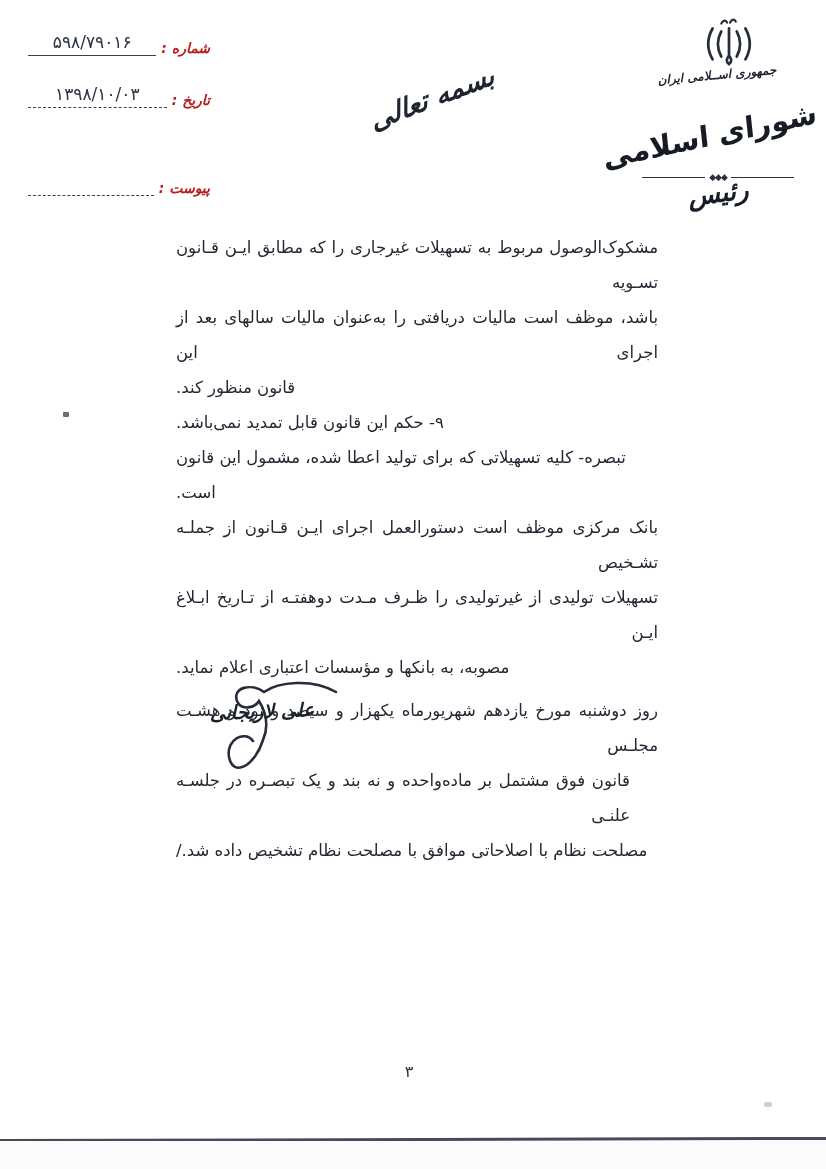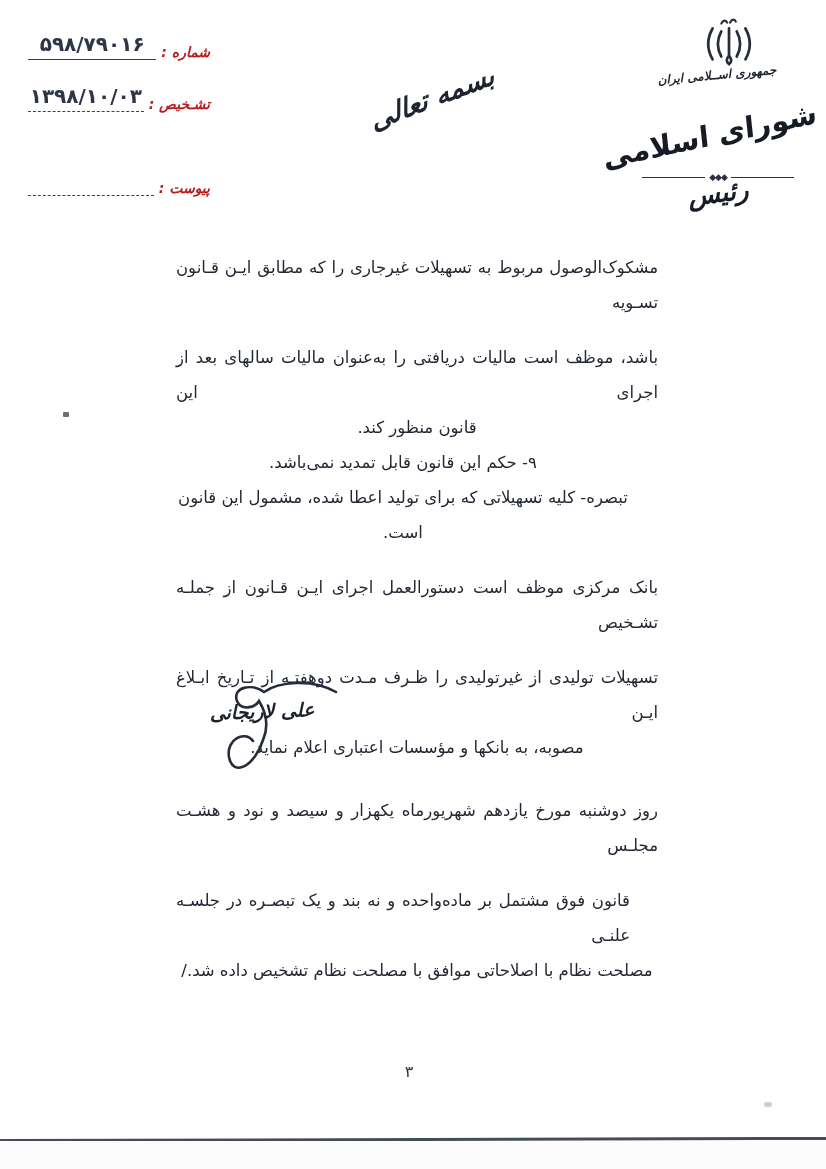--- a/index.html
+++ b/index.html
@@ -8,22 +8,22 @@
     font-family:"DejaVu Sans",sans-serif;color:#242a35;overflow:hidden;
   }
 
   
   .hfield{
     position:absolute;left:28px;width:182px;display:flex;direction:rtl;
     align-items:flex-end;gap:5px;
   }
   .hlabel{font-size:14px;font-weight:700;font-style:italic;color:#b91c1c;white-space:nowrap;}
   .hvalue{
-    flex:1;text-align:center;font-size:20px;letter-spacing:1px;color:#2e3546;
-    padding-bottom:3px;min-height:18px;font-weight:bold;
+    flex:1;text-align:center;font-size:17px;letter-spacing:1px;color:#2e3546;
+    padding-bottom:3px;min-height:18px;
   }
   .u-solid{border-bottom:1.4px solid #3a4156;}
   .u-dash{border-bottom:1.6px dashed #3a4156;}
 
   
   .bismillah{
     position:absolute;left:362px;top:52px;width:140px;height:90px;
     display:flex;align-items:center;justify-content:center;
   }
   .bismillah span{
@@ -58,22 +58,22 @@
     position:absolute;left:62px;top:168px;width:112px;text-align:center;
     font-size:26px;font-weight:700;font-style:italic;color:#161b26;
     transform:rotate(-7deg);
   }
 
   
   .docbody{
     position:absolute;left:176px;top:230px;width:482px;direction:rtl;
     font-size:16.5px;color:#232833;
   }
-  .ln{line-height:35px;text-align:center;white-space:nowrap0;}
-  .ln.j{text-align:justify;text-align-last:justify;margin-top:20px;}
+  .ln{line-height:35px;text-align:left;white-space:nowrap0;}
+  .ln.j{text-align:justify;text-align-last:justify;}
   .ln.ind{padding-right:28px;}
   .pgap{height:8px;}
 
   
   .sig{position:absolute;left:188px;top:678px;width:160px;height:110px;}
   .signame{
     position:absolute;left:4px;top:22px;width:140px;text-align:center;direction:rtl;
     font-size:19px;font-weight:700;font-style:italic;color:#1c212c;
     transform:rotate(-2deg);
   }
@@ -97,21 +97,21 @@
 </head>
 <body>
 
 <div class="page">
 
   <div class="hfield" style="top:32px;">
     <span class="hlabel">شماره :</span>
     <span class="hvalue u-solid">۵۹۸/۷۹۰۱۶</span>
   </div>
   <div class="hfield" style="top:84px;">
-    <span class="hlabel">تشـخیص :</span>
+    <span class="hlabel">تاریخ :</span>
     <span class="hvalue u-dash">۱۳۹۸/۱۰/۰۳</span>
   </div>
   <div class="hfield" style="top:132px;margin-top:42px;">
     <span class="hlabel">پیوست :</span>
     <span class="hvalue u-dash"></span>
   </div>
 
   <div class="bismillah">
     <span>بسمه تعالی</span>
   </div>

